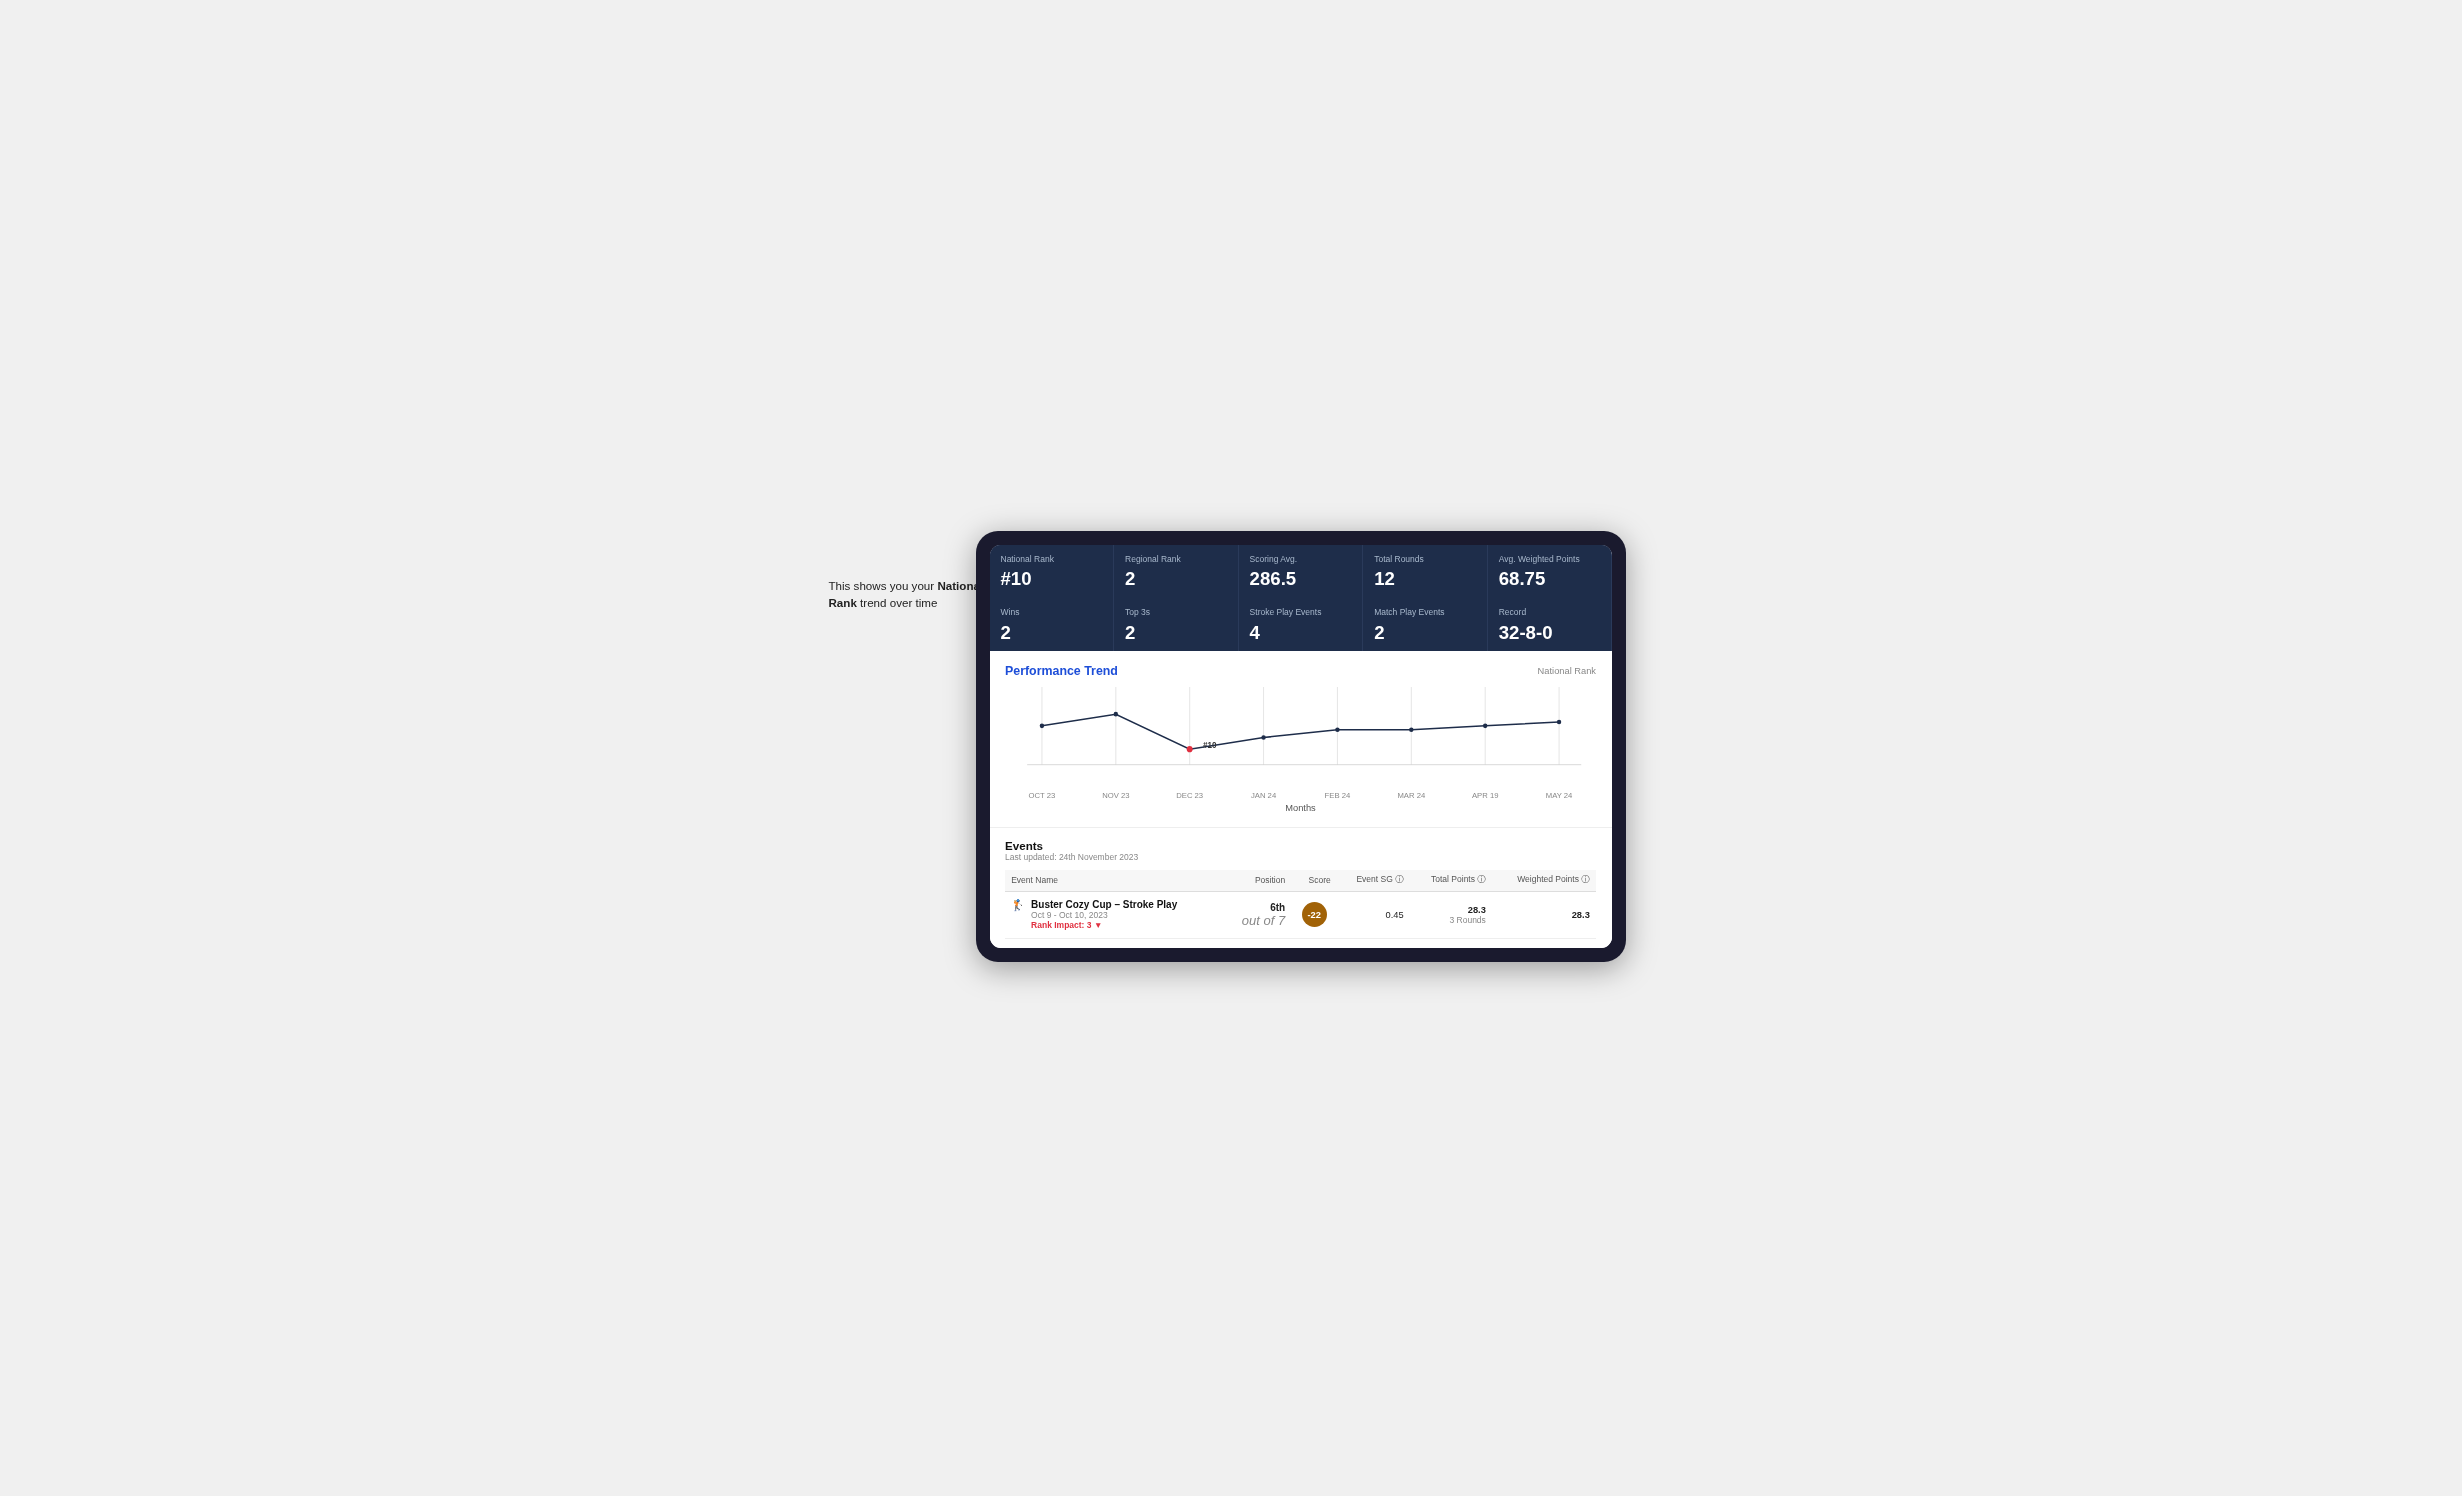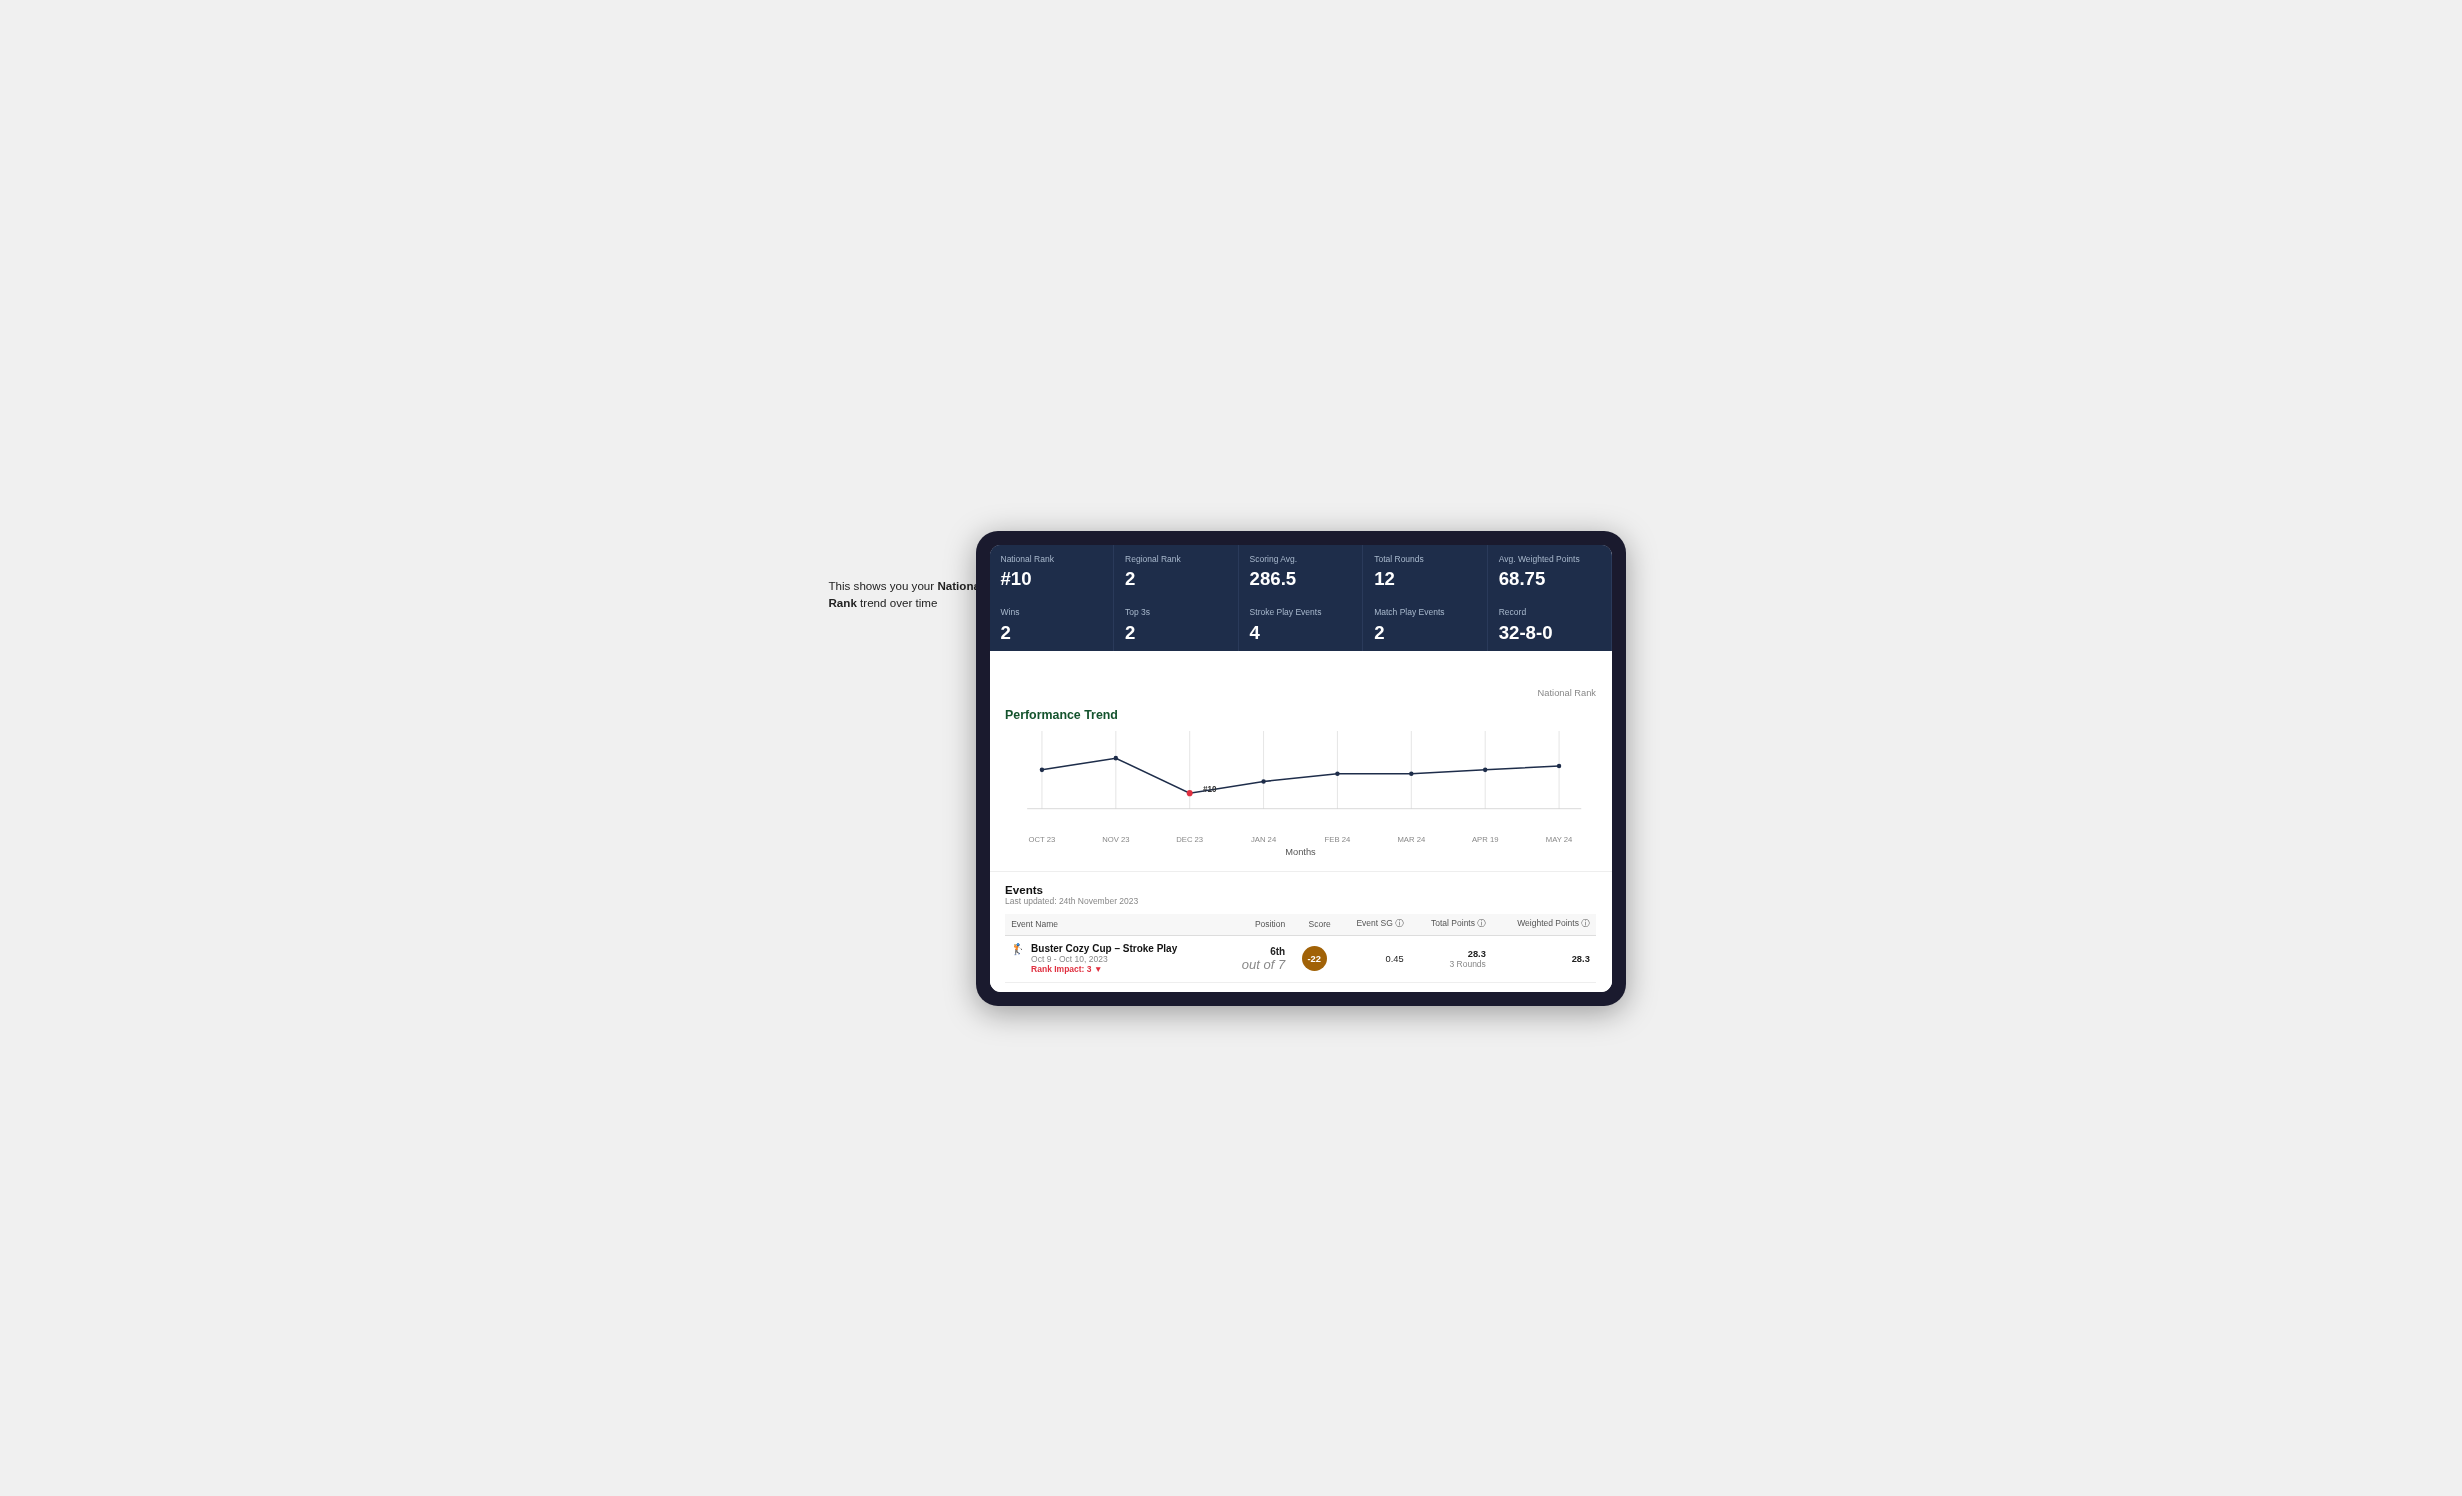--- a/index.html
+++ b/index.html
@@ -91,22 +91,21 @@
     }
     .perf-header {
       display: flex;
       justify-content: space-between;
       align-items: center;
       margin-bottom: 9.3px;
     }
     .perf-title {
       font-size: 12.4px;
       font-weight: 700;
-      color: #14532d;
-      margin-top: 44px;
+      color: #1d4ed8;
     }
     .perf-label {
       font-size: 9.3px;
       color: #888;
     }
     .chart-area {
       position: relative;
       height: 101px;
       width: 100%;
     }

